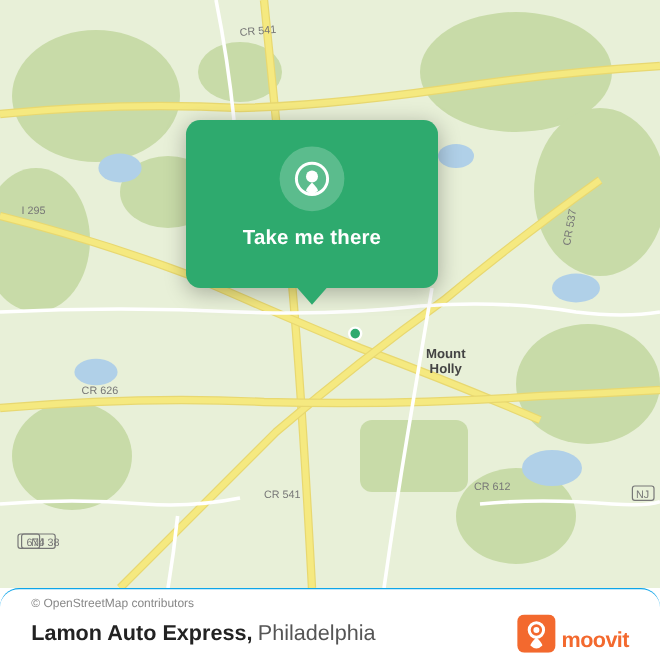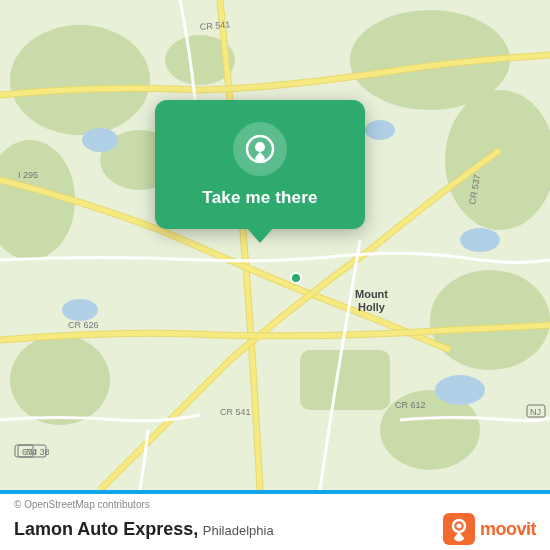--- a/index.html
+++ b/index.html
@@ -32,21 +32,21 @@
     #popup-card {
       position: absolute;
       top: 100px;
       left: 155px;
       width: 210px;
       background: #2eaa6e;
       border-radius: 12px;
       display: flex;
       flex-direction: column;
       align-items: center;
-      padding: 22px 16px 21px 16px;
+      padding: 22px 16px 32px 16px;
       box-shadow: 0 4px 18px rgba(0,0,0,0.28);
       z-index: 10;
     }
 
     #popup-card::after {
       content: '';
       position: absolute;
       bottom: -14px;
       left: 50%;
       transform: translateX(-50%);
@@ -83,23 +83,24 @@
     }
 
     
     #bottom-bar {
       width: 550px;
       height: 60px;
       background: #fff;
       display: flex;
       flex-direction: column;
       justify-content: center;
-      padding: 0 14px;
-      border-top: 4px solid #0ea5e9;
+      padding: 0 26px;
+      border-top: 1px solid #0ea5e9;
       position: relative;
+      border-radius: 16px;
     }
 
     #attribution-text {
       font-size: 10px;
       color: #888;
       margin-bottom: 3px;
     }
 
     #bottom-row {
       display: flex;
@@ -107,28 +108,28 @@
       justify-content: space-between;
     }
 
     #place-name {
       font-size: 18px;
       font-weight: 600;
       color: #222;
     }
 
     #place-city {
-      font-size: 13px;
+      font-size: 18px;
       color: #555;
       font-weight: 400;
     }
 
     #moovit-logo {
       display: flex;
-      align-items: center;
+      align-items: flex-end;
       gap: 5px;
     }
 
     #moovit-icon {
       width: 32px;
       height: 32px;
     }
 
     #moovit-text {
       font-size: 18px;

